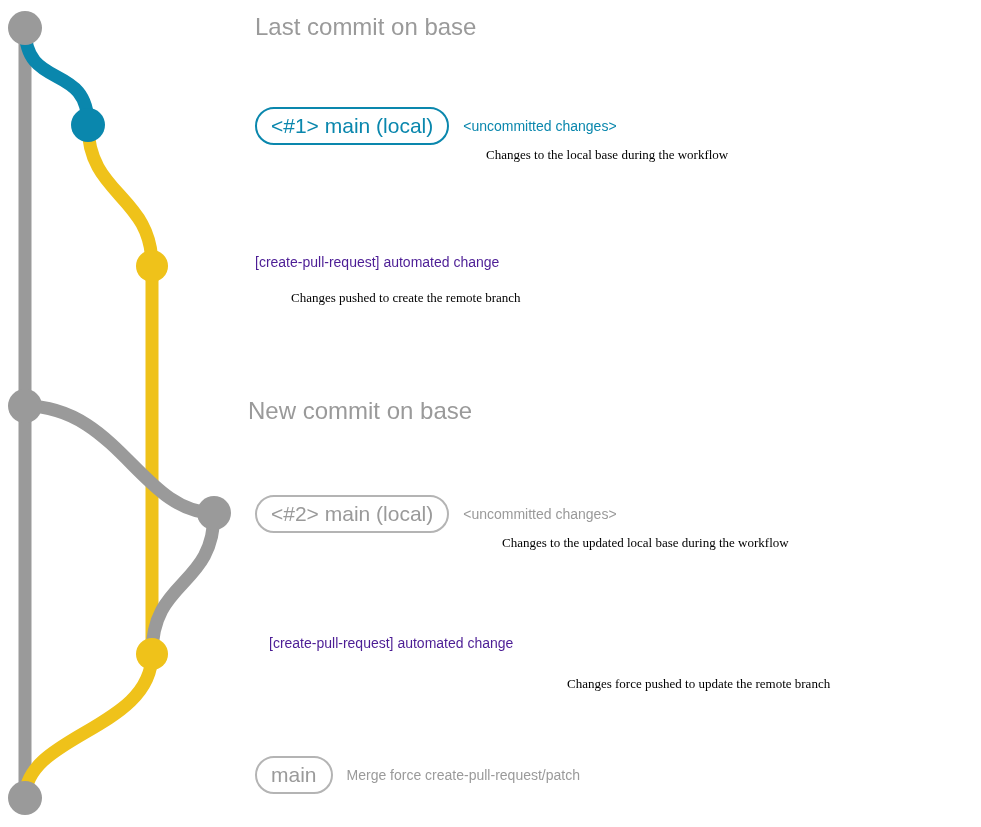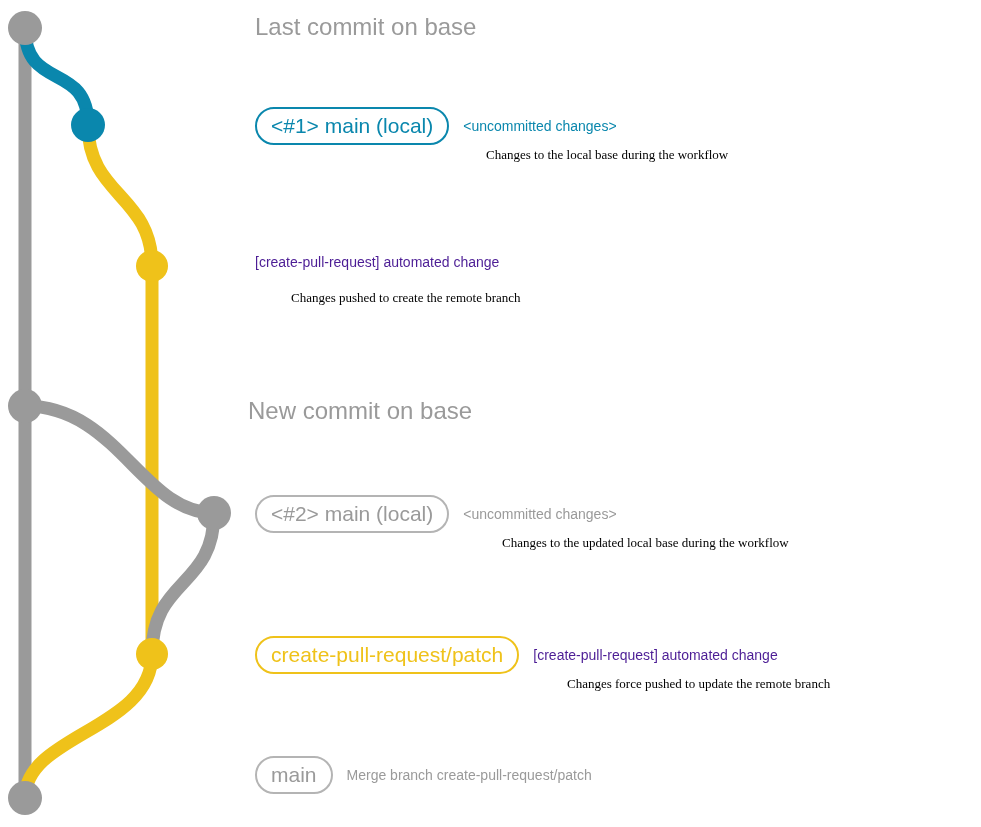--- a/index.html
+++ b/index.html
@@ -128,23 +128,22 @@
 </div>
 
 <div class="row" style="left:255px; top:495px;text-align:right;">
   <span class="pill grey">&lt;#2&gt; main (local)</span>
   <span class="gap"></span>
   <span class="subject grey">&lt;uncommitted changes&gt;</span>
 </div>
 <div class="note" style="left:486px; top:536px;margin-left:16px;">Changes to the updated local base during the workflow</div>
 
 <div class="row" style="left:255px; top:636px;">
-  <span class="pill yellow">create-pull-request/patch</span>
   <span class="gap"></span>
   <span class="subject yellow">[create-pull-request] automated change</span>
 </div>
 <div class="note" style="left:567px; top:677px;">Changes force pushed to update the remote branch</div>
 
 <div class="row" style="left:255px; top:756px;">
   <span class="pill grey">main</span>
   <span class="gap"></span>
-  <span class="subject grey">Merge branch create-pull-request/patch</span>
+  <span class="subject grey">Merge force create-pull-request/patch</span>
 </div>
 
 </body></html>

